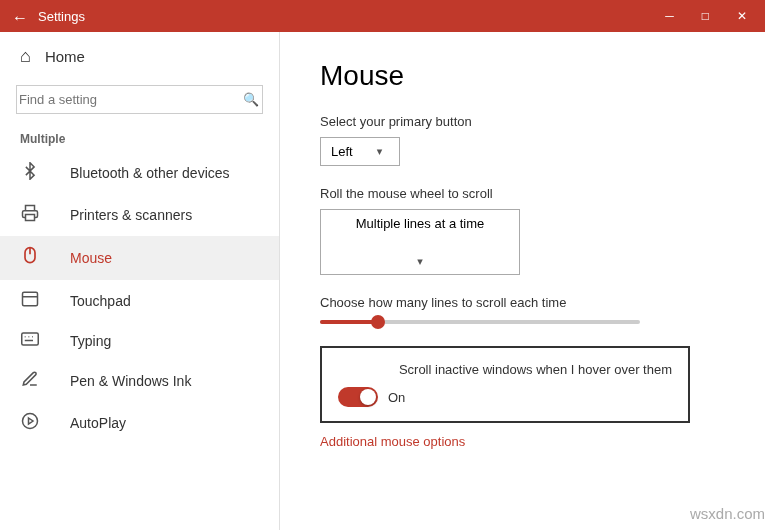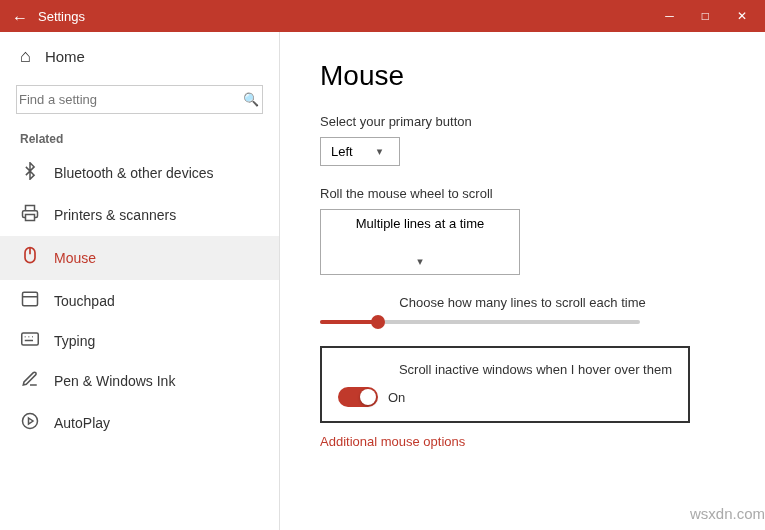--- a/index.html
+++ b/index.html
@@ -118,20 +118,21 @@
     }
     .sidebar-item-icon {
       font-size: 16px;
       color: #555;
       width: 20px;
       text-align: center;
     }
     .sidebar-item-label {
       font-size: 14px;
       color: #333;
+      margin-left: 16px;
     }
     
     .content {
       flex: 1;
       padding: 28px 40px;
       overflow-y: auto;
     }
     .page-title {
       font-size: 28px;
       font-weight: 300;
@@ -161,21 +162,20 @@
       flex-direction: column;
     }
     .dropdown-arrow {
       font-size: 11px;
       color: #555;
     }
     .section-setting-label {
       font-size: 13px;
       color: #333;
       margin-bottom: 10px;
-      text-align: center;
     }
     .slider-container {
       margin-bottom: 22px;
     }
     .slider-track {
       width: 320px;
       height: 4px;
       background: #ccc;
       border-radius: 2px;
       position: relative;
@@ -278,21 +278,21 @@
     <div class="sidebar-home">
       <span class="sidebar-home-icon">⌂</span>
       <span class="sidebar-home-label">Home</span>
     </div>
 
     <div class="search-box">
       <input class="search-input" type="text" placeholder="Find a setting" style="">
       <span class="search-icon">🔍</span>
     </div>
 
-    <div class="section-label">Related</div>
+    <div class="section-label">Multiple</div>
 
     <div class="sidebar-item">
       <span class="sidebar-item-icon">
         <svg width="18" height="18" viewBox="0 0 24 24" fill="none" stroke="#555" stroke-width="2">
           <polyline points="6.5 6.5 17.5 17.5 12 23 12 1 17.5 6.5 6.5 17.5"></polyline>
         </svg>
       </span>
       <span class="sidebar-item-label">Bluetooth &amp; other devices</span>
     </div>
 

